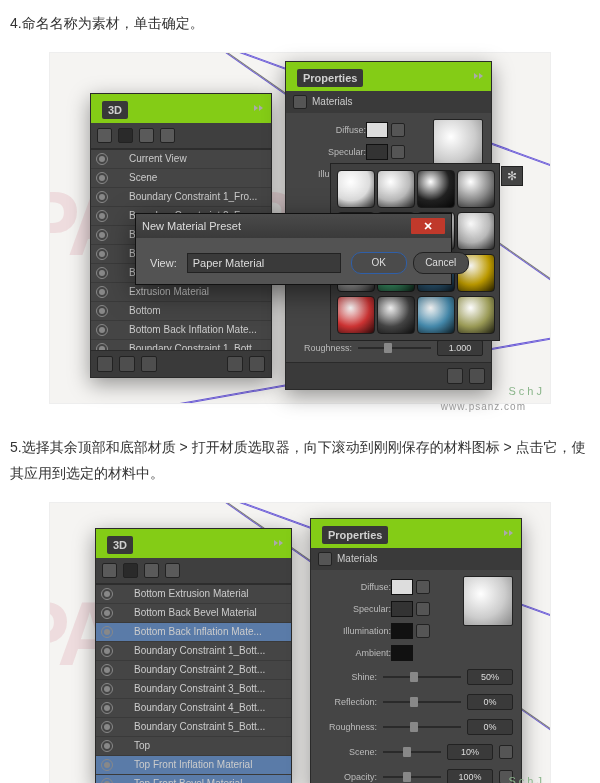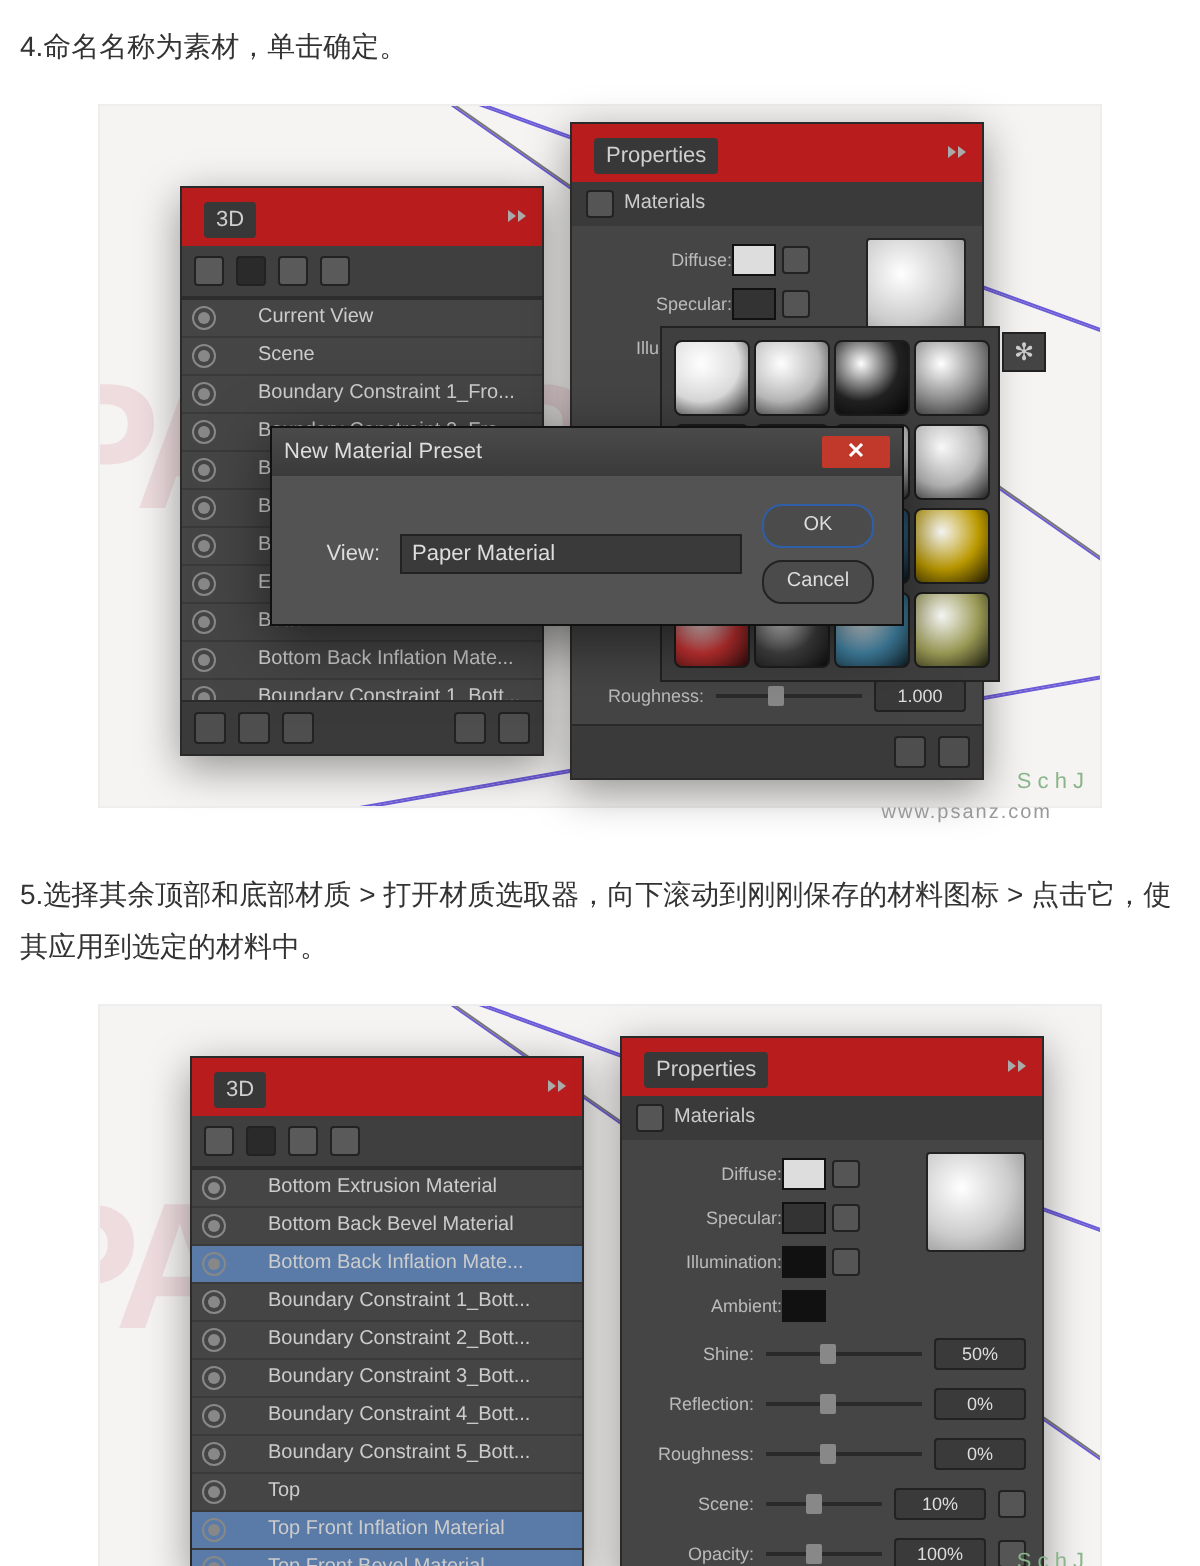--- a/index.html
+++ b/index.html
@@ -12,21 +12,21 @@
   .bg3d{position:absolute;inset:0;overflow:hidden}
   .bg3d .line{position:absolute;background:linear-gradient(135deg,#6b5bd8,#6b5bd8);height:1px}
   .bg3d .l1{width:700px;left:-100px;top:20px;transform:rotate(20deg);border-top:1px solid #6b5bd8}
   .bg3d .l2{width:700px;left:-50px;top:320px;transform:rotate(-10deg);border-top:1px solid #6b5bd8}
   .bg3d .l3{width:700px;left:-100px;top:50px;transform:rotate(35deg);border-top:1px solid #777}
   .bg3d .ghost{position:absolute;font-size:90px;font-weight:700;color:rgba(200,90,110,0.15);letter-spacing:-6px;font-family:Arial Black,Arial}
   .c1 .ghost{left:-30px;top:120px}
   .c2 .ghost{left:-40px;top:80px}
   
   .panel{position:absolute;background:#454545;color:#ddd;font-size:10px;border:1px solid #2a2a2a;box-shadow:0 6px 20px rgba(0,0,0,0.4)}
-  .panel .title{background:#b91c1c;font-size:11px;font-weight:400;color:#ddd;padding:4px 8px;display:flex;align-items:center;justify-content:space-between}
+  .panel .title{background:#84cc16;font-size:11px;font-weight:700;color:#ddd;padding:4px 8px;display:flex;align-items:center;justify-content:space-between}
   .panel .title .arrow{display:flex;gap:0}
   .panel .title .arrow span{width:0;height:0;border-top:3px solid transparent;border-bottom:3px solid transparent;border-left:4px solid #aaa;margin-left:1px}
   .panel .tablabel{background:#383838;padding:3px 6px;border-radius:2px;display:inline-block;margin:3px 0 0 3px;color:#d0d0d0}
   .panel .toolbar{display:flex;gap:6px;padding:5px 6px;background:#3f3f3f;border-bottom:1px solid #2d2d2d;align-items:center}
   .panel .toolbar .tbtn{width:13px;height:13px;background:#5a5a5a;border:1px solid #222;border-radius:2px}
   .panel .toolbar .tbtn.active{background:#2a2a2a}
   .panel .layers{max-height:200px;overflow:hidden;border-top:1px solid #2d2d2d}
   .layer{display:flex;align-items:center;gap:5px;padding:3px 5px;border-bottom:1px solid #3a3a3a;background:#454545}
   .layer.sel{background:#5a7ba8}
   .layer .eye{width:10px;height:10px;border:1px solid #888;border-radius:50%;position:relative;flex:0 0 auto}
@@ -54,21 +54,21 @@
   .matdrop{position:absolute;background:#3f3f3f;border:1px solid #222;padding:6px;display:grid;grid-template-columns:repeat(4,36px);gap:4px}
   .matdrop .ball{width:36px;height:36px;border:1px solid #1d1d1d;border-radius:4px}
   .matdrop .gear{position:absolute;right:-24px;top:2px;width:20px;height:18px;background:#444;border:1px solid #222;display:flex;align-items:center;justify-content:center;color:#ccc;font-size:12px}
   
   .dialog{position:absolute;background:#535353;border:1px solid #111;color:#ddd;font-size:11px;box-shadow:0 8px 28px rgba(0,0,0,0.5)}
   .dialog .hd{display:flex;align-items:center;justify-content:space-between;background:linear-gradient(#4a4a4a,#3a3a3a);padding:4px 6px;font-size:11px}
   .dialog .hd .close{width:34px;height:16px;background:#c0392b;color:#fff;text-align:center;line-height:16px;font-weight:700;font-size:11px;border-radius:1px}
   .dialog .bd{padding:14px 14px 10px;display:flex;align-items:center;gap:10px}
   .dialog .bd .lab{width:40px;text-align:right}
   .dialog .bd input{flex:1;background:#3a3a3a;border:1px solid #222;color:#ddd;padding:3px 5px;font-size:11px}
-  .dialog .btns{display:flex;flex-direction:column;gap:6px}
+  .dialog .btns{display:flex;flex-direction:row;gap:6px}
   .dialog .btn{width:54px;height:20px;line-height:20px;text-align:center;border:1px solid #222;background:#4b4b4b;border-radius:10px;font-size:10px}
   .dialog .btn.ok{border:1px solid #2f5fa8}
   
   .wm{position:absolute;right:8px;bottom:6px;font-size:11px;color:#8ab58a;font-family:Arial}
   .wm2{position:absolute;right:24px;bottom:-9px;font-size:10px;color:#999;letter-spacing:1px}
 </style>
 </head>
 <body>
 <div class="wrap">
 

